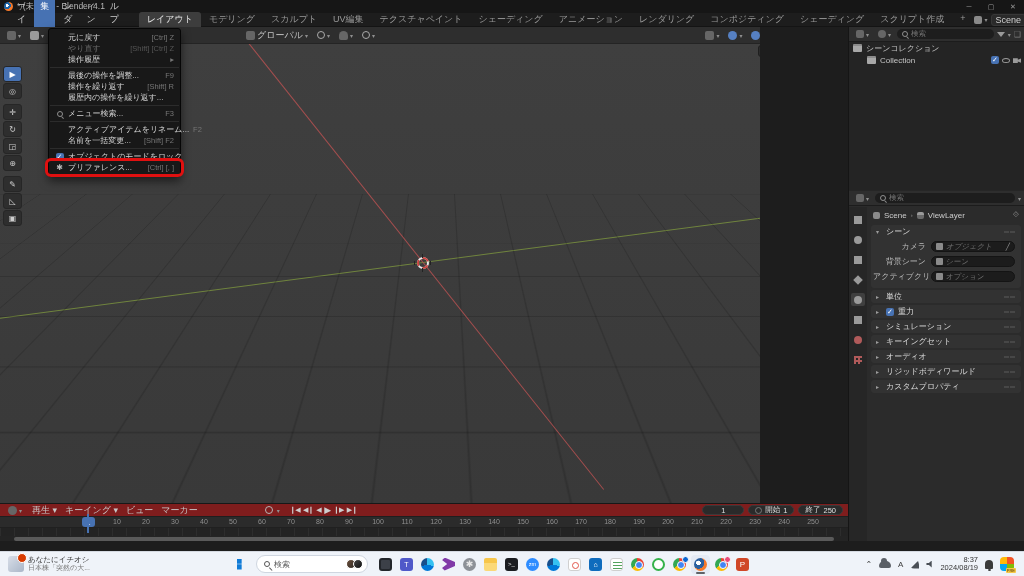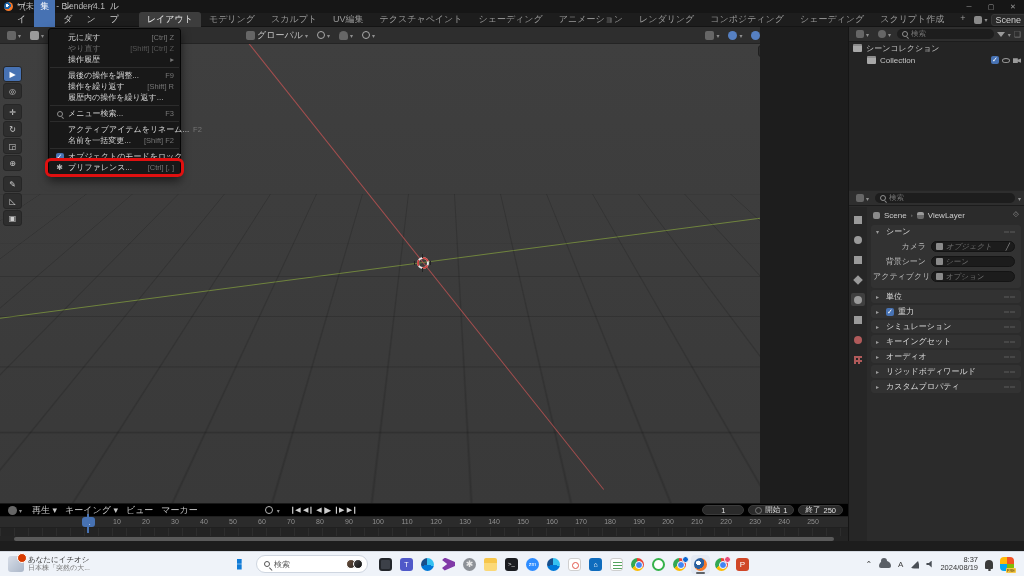--- a/index.html
+++ b/index.html
@@ -113,21 +113,21 @@
   .blockhead .grip{margin-left:auto;color:#5c5c5c;font-size:7px;letter-spacing:1px;}
   .fieldrow{display:flex;align-items:center;height:13px;padding:0 4px 0 0;margin:2px 2px;}
   .fieldrow .flabel{width:58px;text-align:right;color:#bdbdbd;font-size:8px;padding-right:5px;white-space:nowrap;}
   .fieldpill{flex:1;display:flex;align-items:center;gap:3px;background:#1c1c1c;border:1px solid #141414;border-radius:7px;height:11px;padding:0 4px;color:#6f6f6f;font-size:7.5px;}
   .fieldpill .ficon{width:7px;height:7px;background:#8a8a8a;border-radius:1px;flex:0 0 7px;}
   .fieldpill .drop{margin-left:auto;color:#9a9a9a;font-size:7px;}
   .scenebody{padding-bottom:3px;}
 
   
   #timeline{position:absolute;left:0;top:503px;width:848px;height:38px;background:#262626;border-top:1px solid #181818;}
-  #tl-header{height:13px;background:#000000;display:flex;align-items:center;gap:4px;padding:0 5px;border-bottom:1px solid #1f1f1f;justify-content:flex-end;}
+  #tl-header{height:13px;background:#7f1d1d;display:flex;align-items:center;gap:4px;padding:0 5px;border-bottom:1px solid #1f1f1f;justify-content:flex-end;}
   #tl-header .menu{color:#c6c6c6;padding:0 3px;}
   #tl-play{display:flex;align-items:center;gap:3px;margin-left:6px;color:#cdcdcd;font-size:7px;letter-spacing:-.5px;}
   #tl-right{margin-left:auto;display:flex;align-items:center;gap:4px;}
   .framepill{background:#2a2a2a;border:1px solid #3a3a3a;border-radius:6px;height:10px;display:flex;align-items:center;justify-content:center;padding:0 6px;color:#e0e0e0;font-size:7.5px;gap:3px;}
   .autokey{width:8px;height:8px;border:1.3px solid #b5b5b5;border-radius:50%;}
   #tl-ruler{position:relative;height:11px;background:#2b2b2b;border-bottom:1px solid #202020;}
   #tl-ruler .rlab{position:absolute;top:1px;color:#8f8f8f;font-size:7px;transform:translateX(-50%);}
   #tl-strip{position:relative;height:8px;background:#232323;background-image:repeating-linear-gradient(to right,#2d2d2d 0 1px,transparent 1px 14px);}
   #curframe{position:absolute;left:82px;top:0;width:13px;height:10px;background:#4772b3;border-radius:3px;color:#fff;font-size:7px;display:flex;align-items:center;justify-content:center;z-index:3;}
   #curline{position:absolute;left:87px;top:10px;width:2px;height:19px;background:#4772b3;z-index:3;}

